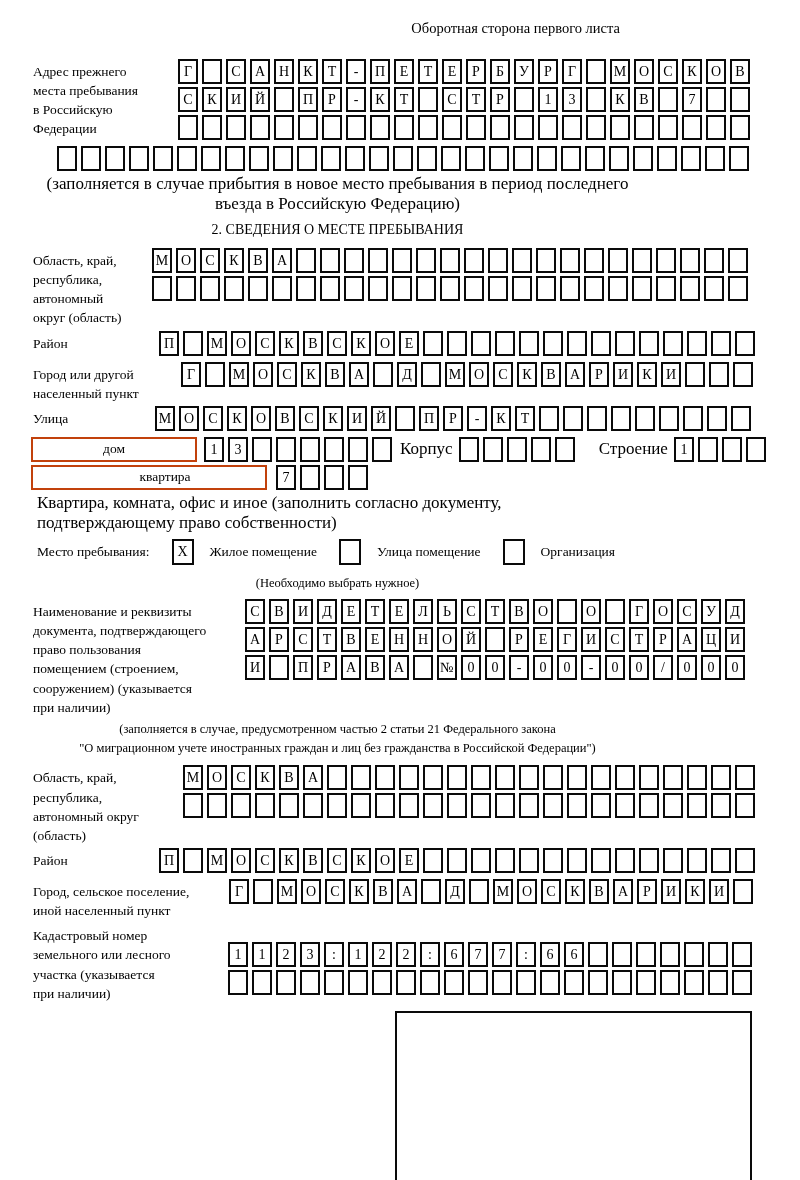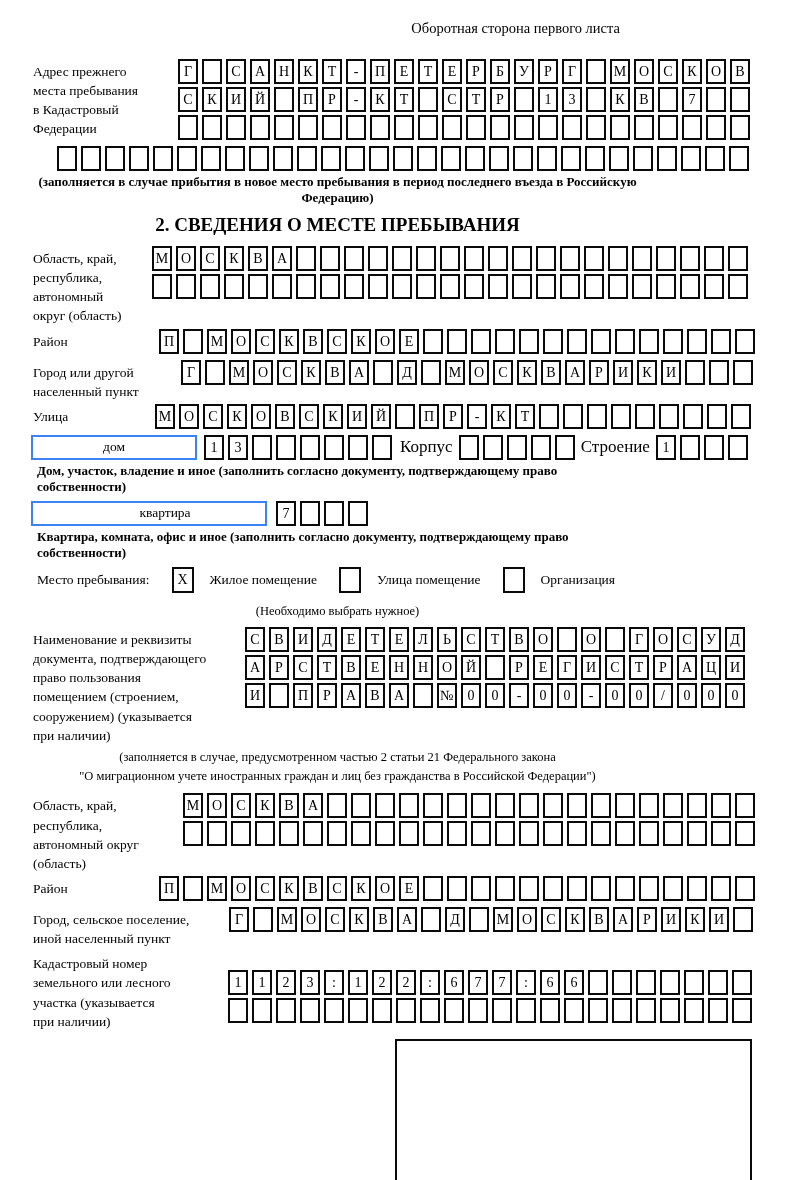--- a/index.html
+++ b/index.html
@@ -17,32 +17,32 @@
   .cbox.wide{width:18px;height:22px;}
 
   .field{display:flex;align-items:flex-start;margin-bottom:3px;}
   .flabel{flex:none;font-size:13.5px;line-height:1.42;white-space:pre-line;
           padding-top:3px;}
   .lw145{width:145px;} .lw119{width:119px;} .lw126{width:126px;}
   .lw148{width:148px;} .lw122{width:122px;} .lw212{width:212px;}
   .lw150{width:150px;} .lw196{width:196px;} .lw195{width:195px;}
 
   .fullrow{margin-left:24px;}
-  .caption{font-size:13px;margin:2px 0 6px 4px;font-weight:bold;}
+  .caption{font-size:17px;margin:2px 0 6px 4px;}
   .caption.center{text-align:center;margin-left:0;}
-  .section-title{font-weight:bold;font-size:19px;text-align:center;margin:8px 0 10px 0;}
+  .section-title{font-weight:normal;font-size:14px;text-align:center;margin:8px 0 10px 0;}
 
   
   .house-row{display:flex;align-items:center;margin:2px 0 3px -2px;}
-  .house-rect{flex:none;height:21px;border:2px solid #3b82f6;display:flex;
+  .house-rect{flex:none;height:21px;border:2px solid #c2410c;display:flex;
               align-items:center;justify-content:center;font-size:13.5px;}
   .rect-dom{width:162px;margin-right:7px;}
   .rect-kv{width:200px;margin-right:9px;padding-left:32px;}
   .mid-label{font-size:17px;margin:0 6px 0 4px;}
-  .gap1{margin-left:2px;} 
+  .gap1{margin-left:20px;} 
 
   
   .stay-row{display:flex;align-items:center;font-size:13.5px;margin:6px 0 11px 4px;}
   .stay-row .opt-label{margin-left:12px;}
   .stay-row .cbox{margin-left:22px;}
 
   .sub-note{text-align:center;font-size:12.5px;margin:2px 0 8px 0;}
 
   .fact-title{font-weight:bold;font-size:14px;text-align:center;margin:14px 0 8px 0;}
   .fact-note{text-align:center;font-size:12.5px;line-height:1.5;white-space:pre-line;
@@ -55,21 +55,21 @@
 </head>
 <body>
 
 <div class="sheet">
 
   <div class="header-note">Оборотная сторона первого листа</div>
 
   <div class="field">
     <div class="flabel lw145">Адрес прежнего
 места пребывания
-в Кадастровый
+в Российскую
 Федерации</div>
     <div>
       <div class="boxrow">
           <span class="cbox">Г</span>
           <span class="cbox"></span>
           <span class="cbox">С</span>
           <span class="cbox">А</span>
           <span class="cbox">Н</span>
           <span class="cbox">К</span>
           <span class="cbox">Т</span>
@@ -357,21 +357,20 @@
         <span class="cbox"></span>
       </div>
     <span class="mid-label gap1">Строение</span>
     <div class="boxrow" style="margin-bottom:0">
         <span class="cbox">1</span>
         <span class="cbox"></span>
         <span class="cbox"></span>
         <span class="cbox"></span>
       </div>
   </div>
-  <div class="caption">Дом, участок, владение и иное (заполнить согласно документу, подтверждающему право собственности)</div>
 
   <div class="house-row">
     <div class="house-rect rect-kv">квартира</div>
     <div class="boxrow" style="margin-bottom:0">
         <span class="cbox">7</span>
         <span class="cbox"></span>
         <span class="cbox"></span>
         <span class="cbox"></span>
       </div>
   </div>

